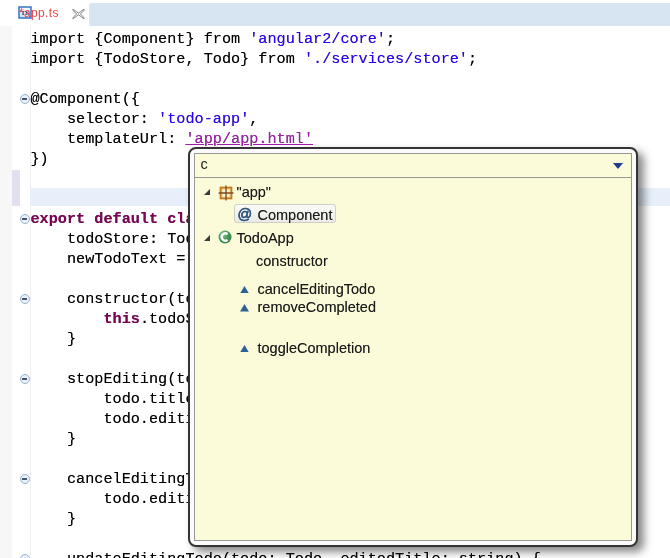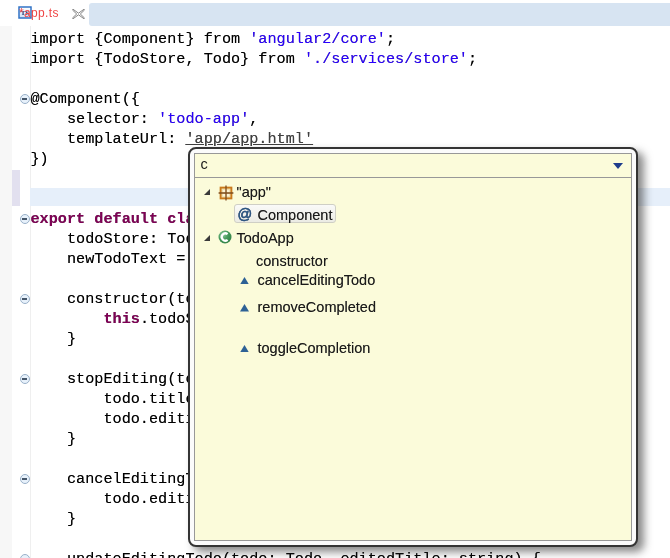--- a/index.html
+++ b/index.html
@@ -15,21 +15,21 @@
   #lavender{position:absolute;left:12px;top:170px;width:8px;height:35.5px;background:#e2e0ef;}
   #linehl{position:absolute;left:30px;top:188px;right:0;height:18px;background:#e6effa;}
   .fold{position:absolute;left:19.5px;width:10px;height:10px;border-radius:50%;
         background:#e7f1fb;border:1px solid #9ab1c9;box-sizing:border-box;}
   .fold:after{content:"";position:absolute;left:1.6px;top:3.6px;width:5px;height:1.5px;background:#46566a;}
   
   #code{position:absolute;left:30.5px;top:29px;font-family:"Liberation Mono",monospace;
         font-size:15.2px;line-height:20px;white-space:pre;color:#000;text-shadow:0 0 0.45px rgba(0,0,0,0.55);}
   .kw{color:#7f0055;font-weight:bold;}
   .str{color:#2a00ff;}
-  .lnk{color:#404040;text-decoration:underline;}
+  .lnk{color:#a21caf;text-decoration:underline;}
   
   #dlg{position:absolute;left:187.5px;top:146.5px;width:450px;height:400.5px;box-sizing:border-box;
        background:#fbfbfb;border:2.3px solid #343434;border-radius:8px;
        box-shadow:6px 5px 9px rgba(40,40,40,0.55);}
   #dlginner{position:absolute;left:4px;top:4px;right:4px;bottom:4px;
        border:1px solid #989898;background:#fbfbda;}
   #filter{position:absolute;left:0;top:0;right:0;height:23px;border-bottom:1px solid #989898;}
   #filtertext{position:absolute;left:6px;top:2.5px;font-size:14.5px;color:#1a1a1a;}
   #combo{position:absolute;right:8px;top:9.5px;width:0;height:0;
        border-left:5.5px solid transparent;border-right:5.5px solid transparent;border-top:6px solid #1e3c8c;}
@@ -149,21 +149,21 @@
               </defs>
             <circle cx="7" cy="7" r="6.5" fill="url(#cg)"></circle>
             <path d="M9.6 4.2 A3.6 3.6 0 1 0 9.6 9.8" stroke="#ffffff" stroke-width="2.3" fill="none"></path>
           </svg>
           </div>
           <div class="tlabel" style="left:42px;">TodoApp</div>
         </div>
         <div class="trow" style="top:72.5px;text-decoration:underline;">
           <div class="tlabel" style="left:61.5px;">constructor</div>
         </div>
-        <div class="trow" style="top:91px;">
+        <div class="trow" style="top:100px;">
           <div class="ticon" style="left:45px;top:8px;">
             <svg width="9" height="7.5" viewBox="0 0 9 7.5">
             <path d="M4.5 0 L9 7.5 L0 7.5 Z" fill="#2d6195"></path>
           </svg>
           </div>
           <div class="tlabel" style="left:63px;">cancelEditingTodo</div>
         </div>
         <div class="trow" style="top:118.5px;text-decoration:underline;">
           <div class="ticon" style="left:45px;top:8px;">
             <svg width="9" height="7.5" viewBox="0 0 9 7.5">

